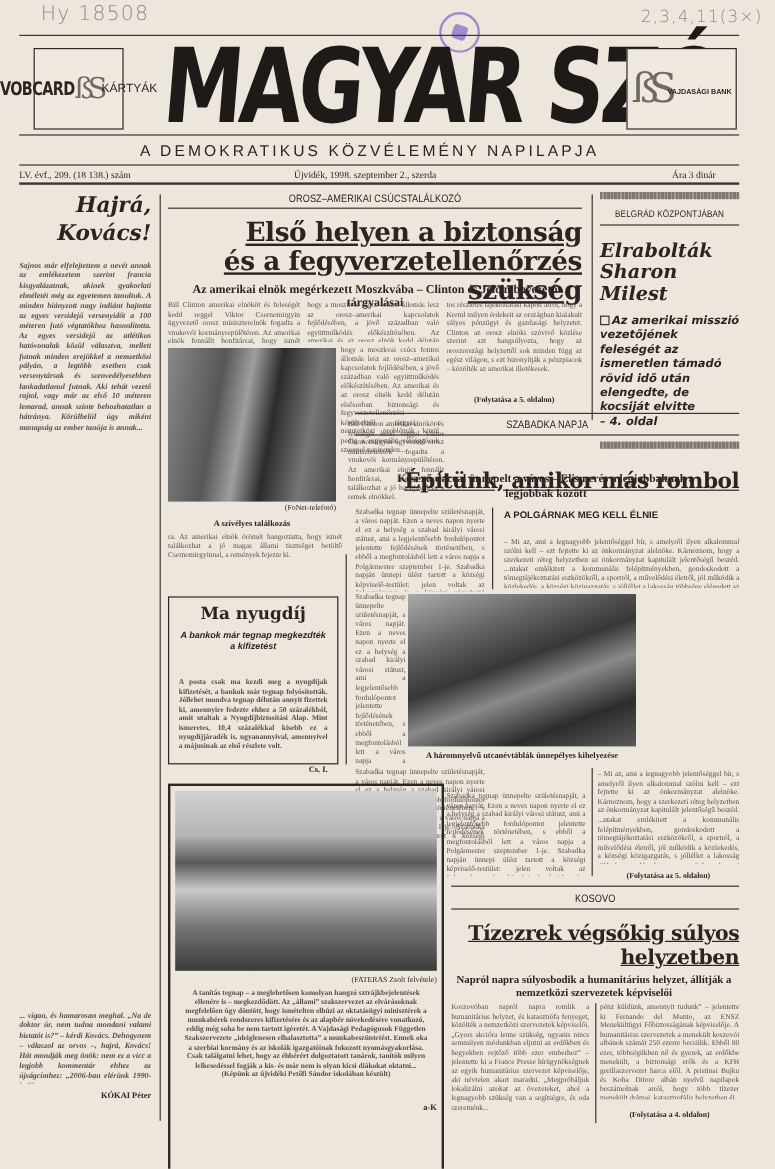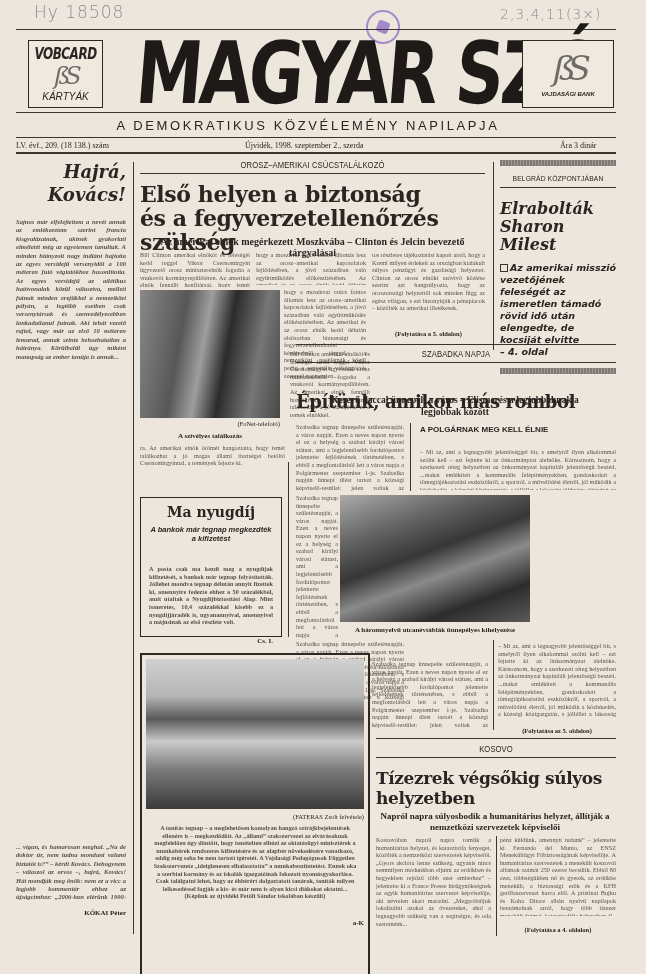--- a/index.html
+++ b/index.html
@@ -23,36 +23,36 @@
     width: 34px; height: 34px; border-radius: 50%;
     border: 2px solid #8d6cc6; opacity: 0.75;
     display:flex; align-items:center; justify-content:center;
   }
   .stamp-inner { width: 12px; height: 12px; background:#8d6cc6; border-radius:3px; transform: rotate(20deg); }
   .rule { position:absolute; height:1px; background:#3b3531; }
   .rule.thick { height:2px; }
   .vrule { position:absolute; width:1px; background:#3b3531; }
   .adbox {
     border: 1px solid #2d2825; background:#efe9e0;
-    display:flex; flex-direction:column; align-items:center; justify-content:center;font-style:italic;
+    display:flex; flex-direction:row; align-items:center; justify-content:center;
   }
   .ad-top { font-family:"DejaVu Sans", sans-serif; font-weight:bold; font-size:12px; letter-spacing:-0.5px; transform: scaleY(1.3);}
   .ad-bottom { font-family:"Liberation Sans", sans-serif; font-size:10px; }
   .ad-bottom-small { font-family:"Liberation Sans", sans-serif; font-size:6px; font-weight:bold; }
   .bank-logo { font-family:"DejaVu Serif", serif; color:#6e6a66; font-size:34px; line-height:1; letter-spacing:-8px; }
   .masthead {
     font-family: "DejaVu Sans", sans-serif; font-weight: bold;
     font-size: 86px; line-height: 1; letter-spacing: -4px;
     transform: scaleX(0.78) skewX(-6deg); transform-origin: left top;
     color:#1e1a18; white-space:nowrap;
   }
   .tagline { font-family:"Liberation Sans", sans-serif; font-size:13px; letter-spacing:2.6px; }
   .dateline { font-family:"Liberation Serif", serif; font-size:8px; }
   .kicker { font-family:"Liberation Sans", sans-serif; font-size:9px; text-align:center; letter-spacing:0.1px; transform: scaleX(0.85); }
-  .h-main { font-family:"DejaVu Serif", serif; font-weight:bold; font-size:22px; line-height:24px; text-align:left; letter-spacing:-0.4px; }
+  .h-main { font-family:"DejaVu Serif", serif; font-weight:bold; font-size:22px; line-height:24px; text-align:right; letter-spacing:-0.4px;text-decoration:underline; }
   .h-sub { font-family:"Liberation Serif", serif; font-weight:bold; font-size:11px; text-align:center; }
   .body-text {
     font-family:"Liberation Serif", serif; font-size:6.2px; line-height:7.6px;
     text-align: justify; color:#3b3531; opacity:0.85; overflow:hidden;
   }
   .body-text.italic { font-style: italic; font-weight:bold; font-size:6.6px; line-height:8.4px; }
   .photo {
     background: linear-gradient(135deg,#6f6962 0%, #9b958c 30%, #4a4541 55%, #8a847c 75%, #3d3835 100%);
     filter: grayscale(1);
   }
@@ -63,21 +63,21 @@
   .grey-bar { background: repeating-linear-gradient(90deg,#7d7873 0 2px,#a29c96 2px 3px); height:6px; }
   .box { border:1px solid #2d2825; }
   .subhead-caps { font-family:Liberation Sans, sans-serif; font-weight:bold; font-size:8px; text-align:left; line-height:10px; }
   .signature { font-family:"Liberation Serif", serif; font-size:7px; font-weight:bold; text-align:right; }
   .cont { font-family:"Liberation Serif", serif; font-size:6.5px; font-weight:bold; text-align:center; }
 </style>
 </head>
 <body>
 
 <div class="abs handwrite" style="left:34px;top:2px;font-size:17px;">Hy 18508</div>
-<div class="abs handwrite" style="left:500px;top:6px;font-size:14px;">2,3,4,11(3×)</div>
+<div class="abs handwrite" style="left:534px;top:6px;font-size:14px;">2,3,4,11(3×)</div>
 <div class="abs stamp" style="left:366px;top:10px;">
     <div class="stamp-inner"></div>
   </div>
 
 <div class="rule" style="left:16px;top:29px;width:600px;"></div>
 <div class="rule" style="left:16px;top:112px;width:600px;"></div>
 <div class="rule" style="left:16px;top:137px;width:600px;"></div>
 
 <div class="abs adbox" style="left:28px;top:40px;width:75px;height:68px;">
   <div class="ad-top">VOBCARD</div>

